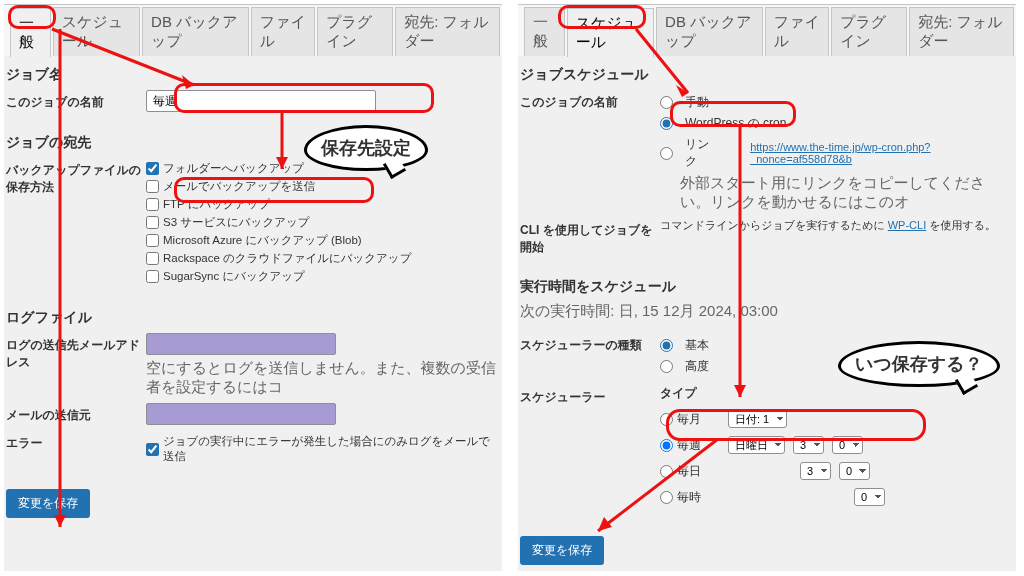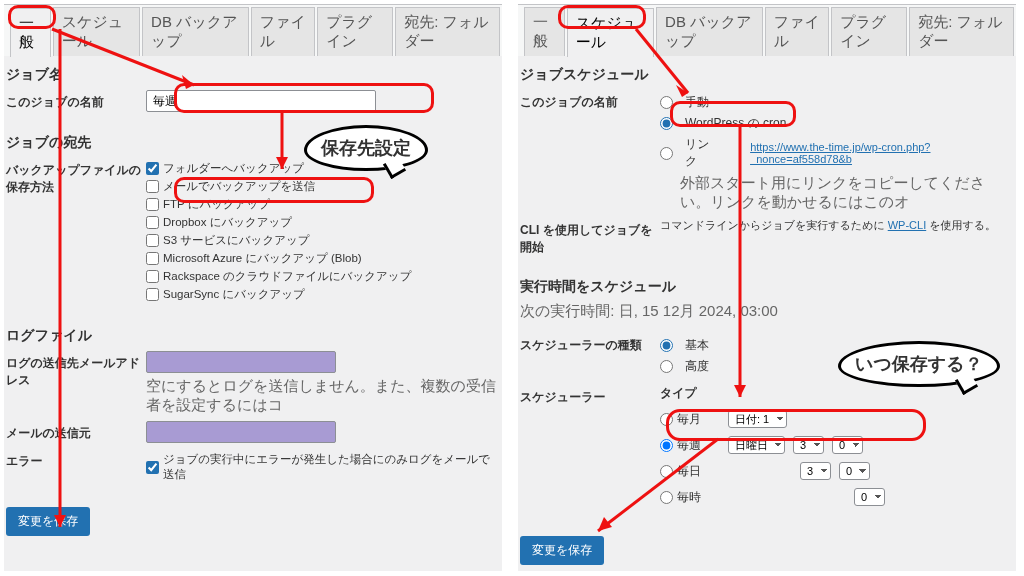--- a/index.html
+++ b/index.html
@@ -68,24 +68,20 @@
           <label class="chk">
               <input type="checkbox" style="">
               <span>メールでバックアップを送信</span>
             </label>
           <label class="chk">
               <input type="checkbox" style="">
               <span>FTP にバックアップ</span>
             </label>
           <label class="chk">
               <input type="checkbox" style="">
-              <span>Dropbox にバックアップ</span>
-            </label>
-          <label class="chk">
-              <input type="checkbox" style="">
               <span>S3 サービスにバックアップ</span>
             </label>
           <label class="chk">
               <input type="checkbox" style="">
               <span>Microsoft Azure にバックアップ (Blob)</span>
             </label>
           <label class="chk">
               <input type="checkbox" style="">
               <span>Rackspace のクラウドファイルにバックアップ</span>
             </label>

